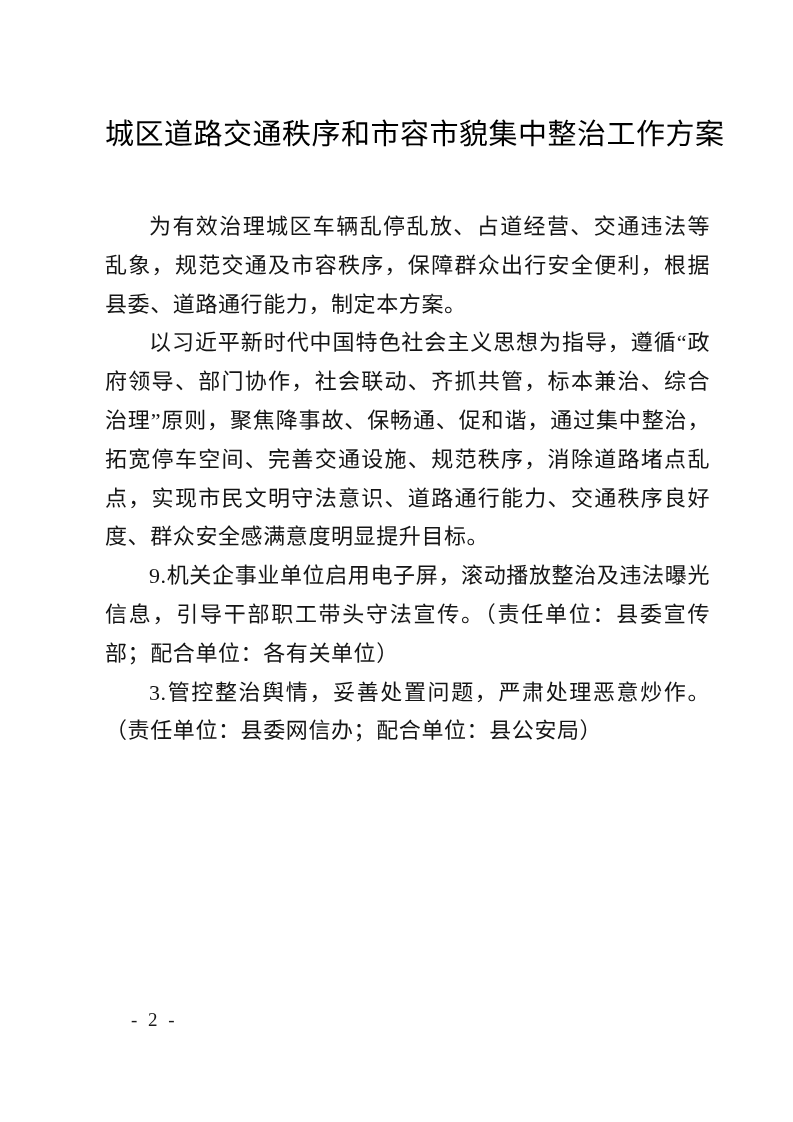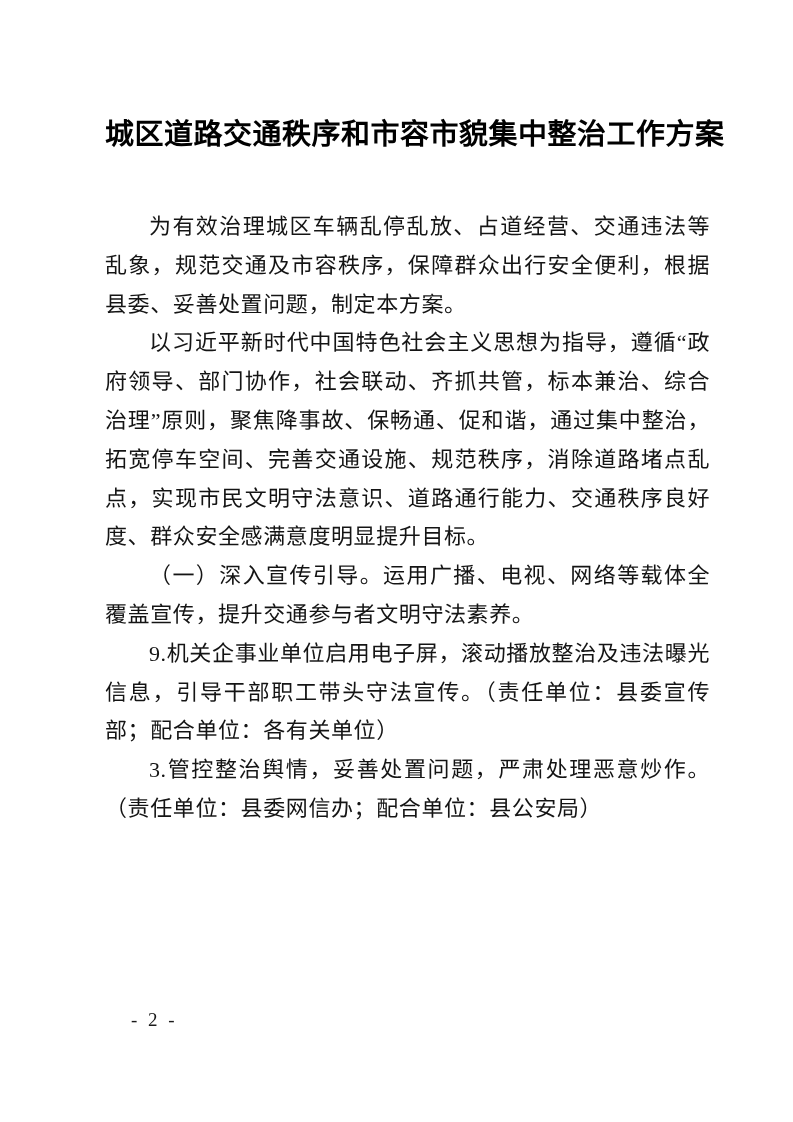--- a/index.html
+++ b/index.html
@@ -16,21 +16,21 @@
     box-sizing: border-box;
     padding: 112px 83px 0 105px;
     color: #141414;
     font-family: "Liberation Serif", "DejaVu Serif", serif;
     overflow: hidden;
   }
   .doc-title {
     margin: 0 0 52px 0;
     font-size: 29px;
     line-height: 44px;
-    font-weight: bold;
+    font-weight: normal;
     text-align: center;
     letter-spacing: 0.5px;
     color: #000000;
     font-family: "Liberation Serif", "DejaVu Serif", serif;
     white-space: nowrap;
   }
   .doc-body p {
     margin: 0;
     font-size: 22px;
     line-height: 38.8px;
@@ -59,27 +59,26 @@
 </style>
 </head>
 <body>
 
 <div class="page">
 
   <h1 class="doc-title">城区道路交通秩序和市容市貌集中整治工作方案</h1>
 
   <div class="doc-body">
 
-    <p>为有效治理城区车辆乱停乱放、占道经营、交通违法等乱象，规范交通及市容秩序，保障群众出行安全便利，根据县委、妥善处置问题，制定本方案。</p>
+    <p>为有效治理城区车辆乱停乱放、占道经营、交通违法等乱象，规范交通及市容秩序，保障群众出行安全便利，根据县委、道路通行能力，制定本方案。</p>
 
 
     <p>以习近平新时代中国特色社会主义思想为指导，遵循“政府领导、部门协作，社会联动、齐抓共管，标本兼治、综合治理”原则，聚焦降事故、保畅通、促和谐，通过集中整治，拓宽停车空间、完善交通设施、规范秩序，消除道路堵点乱点，实现市民文明守法意识、道路通行能力、交通秩序良好度、群众安全感满意度明显提升目标。</p>
 
 
-    <p>（一）深入宣传引导。运用广播、电视、网络等载体全覆盖宣传，提升交通参与者文明守法素养。</p>
 
     <p>9.机关企事业单位启用电子屏，滚动播放整治及违法曝光信息，引导干部职工带头守法宣传。（责任单位：县委宣传部；配合单位：各有关单位）</p>
 
 
     <p>3.管控整治舆情，妥善处置问题，严肃处理恶意炒作。（责任单位：县委网信办；配合单位：县公安局）</p>
 
   </div>
 
   <div class="page-number">- 2 -</div>
 

